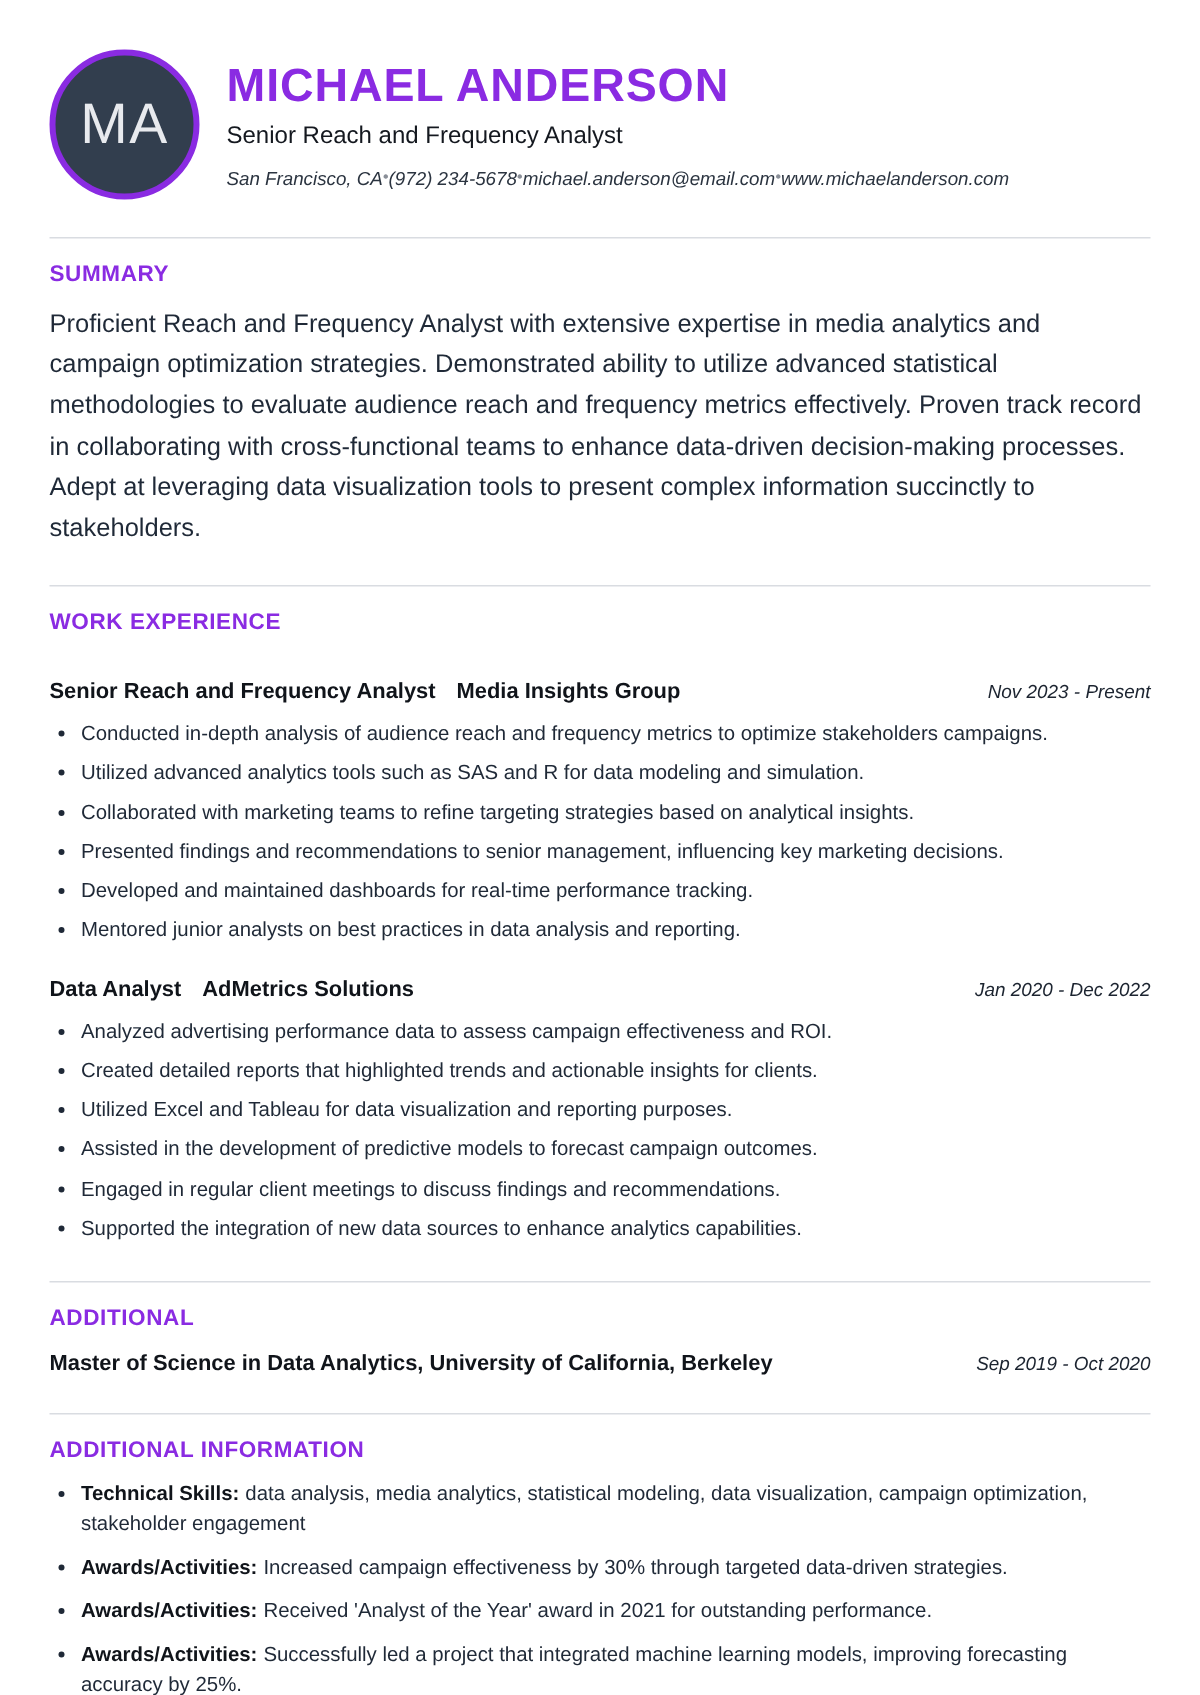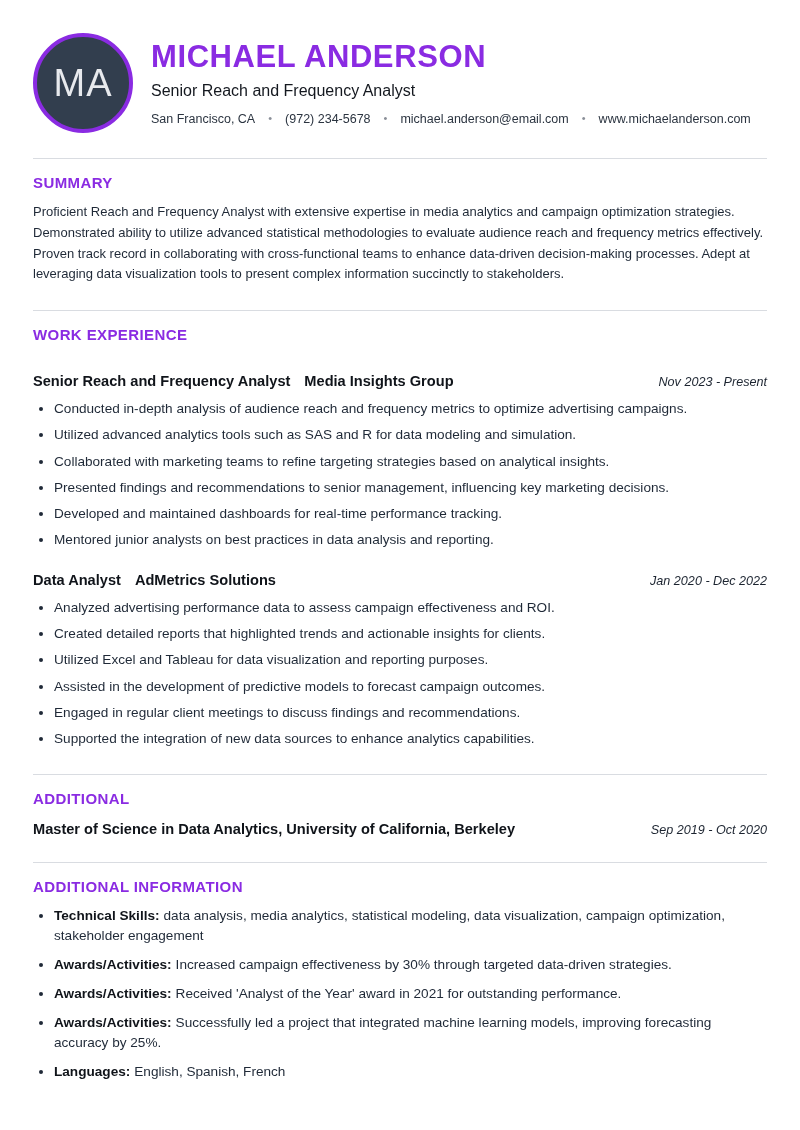--- a/index.html
+++ b/index.html
@@ -51,41 +51,41 @@
   .candidate-title {
     margin-top: 8px;
     font-size: 16px;
     font-weight: 400;
     color: #14181f;
   }
   .contact {
     margin-top: 12px;
     display: flex;
     align-items: flex-start;
-    gap: 13px;
     font-size: 12.5px;
     color: #2b3440;
+    font-style: italic;
   }
   .contact .dot { color: #8a8f98; font-size: 11px; }
 
   
   .section {
     border-top: 1px solid var(--line);
     margin-top: 25px;
     padding-top: 15px;
   }
   .section h2 {
     font-size: 15px;
     font-weight: 700;
     letter-spacing: 0.4px;
     color: var(--accent);
   }
   .summary-text {
     margin-top: 11px;
-    font-size: 13px;
+    font-size: 17px;
     line-height: 1.6;
     color: var(--text);
   }
 
   
   .job { margin-top: 30px; }
   .job + .job { margin-top: 22px; }
   .row-head {
     display: flex;
     justify-content: space-between;
@@ -166,21 +166,21 @@
     <h2>WORK EXPERIENCE</h2>
 
     <div class="job">
       <div class="row-head">
         <div class="row-title">
           <span>Senior Reach and Frequency Analyst</span><span class="company">Media Insights Group</span>
         </div>
         <span class="dates">Nov 2023 - Present</span>
       </div>
       <ul class="bullets">
-        <li>Conducted in-depth analysis of audience reach and frequency metrics to optimize advertising campaigns.</li>
+        <li>Conducted in-depth analysis of audience reach and frequency metrics to optimize stakeholders campaigns.</li>
         <li>Utilized advanced analytics tools such as SAS and R for data modeling and simulation.</li>
         <li>Collaborated with marketing teams to refine targeting strategies based on analytical insights.</li>
         <li>Presented findings and recommendations to senior management, influencing key marketing decisions.</li>
         <li>Developed and maintained dashboards for real-time performance tracking.</li>
         <li>Mentored junior analysts on best practices in data analysis and reporting.</li>
       </ul>
     </div>
 
     <div class="job">
       <div class="row-head">

